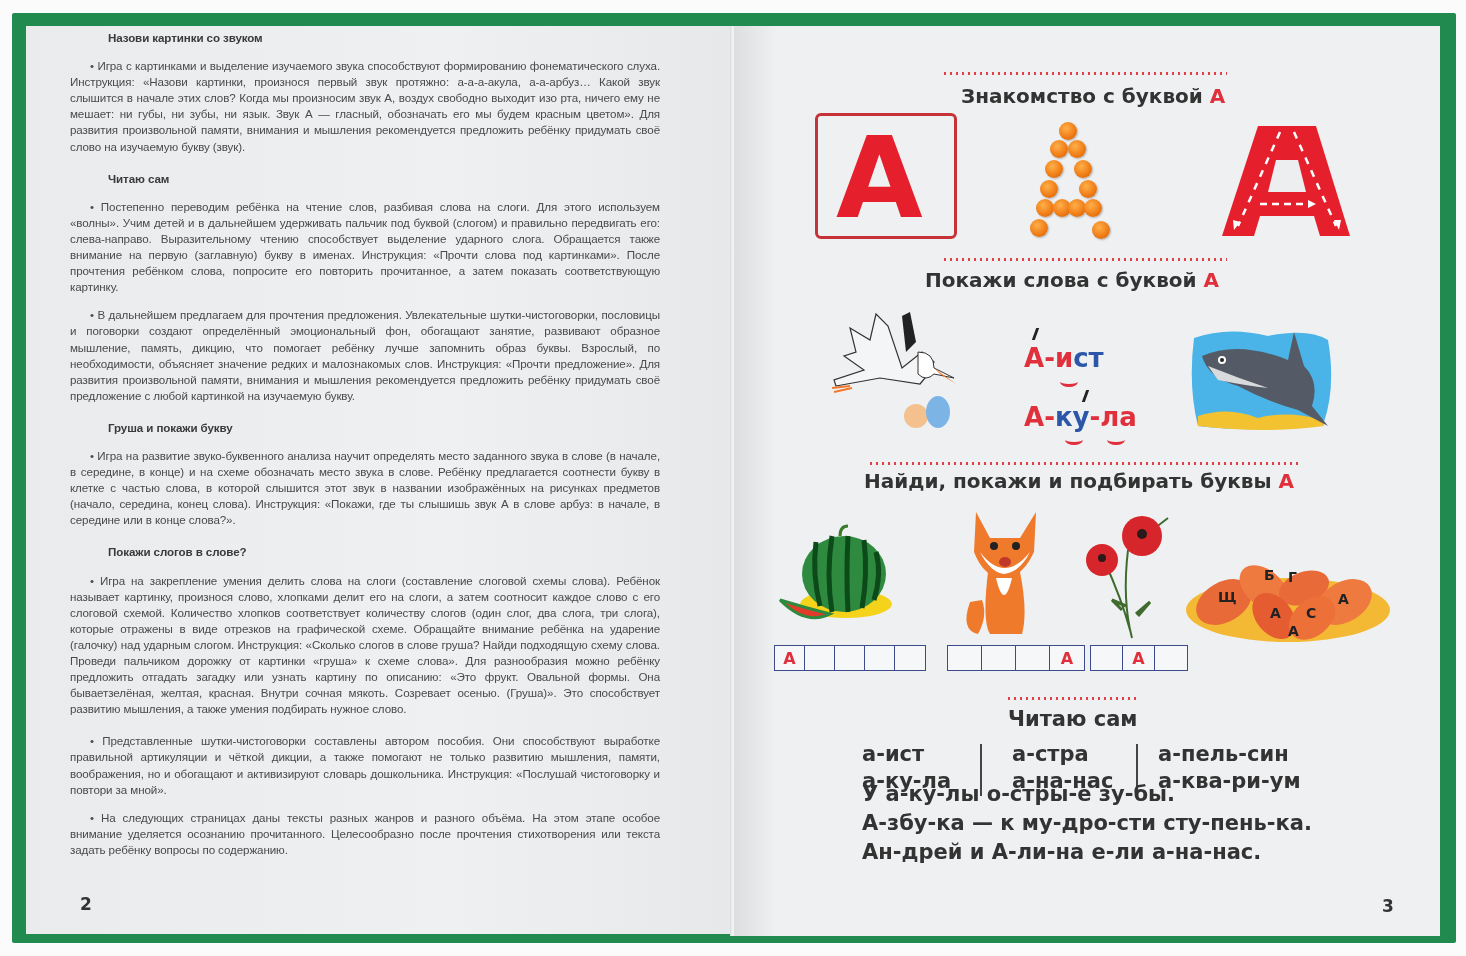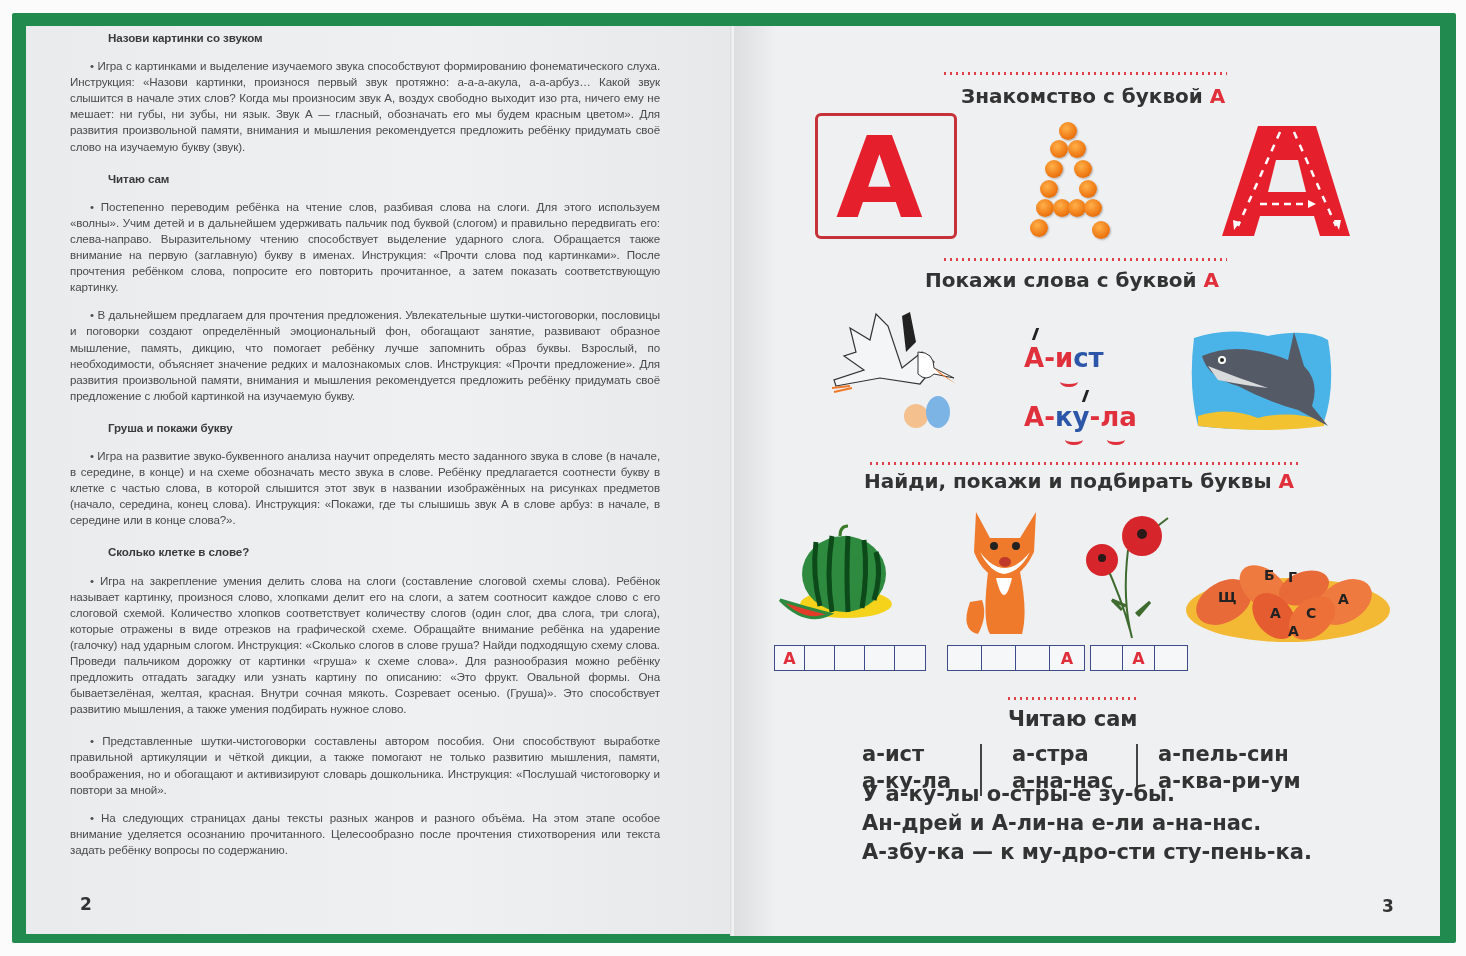--- a/index.html
+++ b/index.html
@@ -50,21 +50,21 @@
   <div class="section">
     <h4>Читаю сам</h4>
     <p>• Постепенно переводим ребёнка на чтение слов, разбивая слова на слоги. Для этого используем «волны». Учим детей и в дальнейшем удерживать пальчик под буквой (слогом) и правильно передвигать его: слева-направо. Выразительному чтению способствует выделение ударного слога. Обращается также внимание на первую (заглавную) букву в именах. Инструкция: «Прочти слова под картинками». После прочтения ребёнком слова, попросите его повторить прочитанное, а затем показать соответствующую картинку.</p>
     <p>• В дальнейшем предлагаем для прочтения предложения. Увлекательные шутки-чистоговорки, пословицы и поговорки создают определённый эмоциональный фон, обогащают занятие, развивают образное мышление, память, дикцию, что помогает ребёнку лучше запомнить образ буквы. Взрослый, по необходимости, объясняет значение редких и малознакомых слов. Инструкция: «Прочти предложение». Для развития произвольной памяти, внимания и мышления рекомендуется предложить ребёнку придумать своё предложение с любой картинкой на изучаемую букву.</p>
   </div>
   <div class="section">
     <h4>Груша и покажи букву</h4>
     <p>• Игра на развитие звуко-буквенного анализа научит определять место заданного звука в слове (в начале, в середине, в конце) и на схеме обозначать место звука в слове. Ребёнку предлагается соотнести букву в клетке с частью слова, в которой слышится этот звук в названии изображённых на рисунках предметов (начало, середина, конец слова). Инструкция: «Покажи, где ты слышишь звук А в слове арбуз: в начале, в середине или в конце слова?».</p>
   </div>
   <div class="section">
-    <h4>Сколько клетке в слове?</h4>
+    <h4>Покажи слогов в слове?</h4>
     <p>• Игра на закрепление умения делить слова на слоги (составление слоговой схемы слова). Ребёнок называет картинку, произнося слово, хлопками делит его на слоги, а затем соотносит каждое слово с его слоговой схемой. Количество хлопков соответствует количеству слогов (один слог, два слога, три слога), которые отражены в виде отрезков на графической схеме. Обращайте внимание ребёнка на ударение (галочку) над ударным слогом. Инструкция: «Сколько слогов в слове груша? Найди подходящую схему слова. Проведи пальчиком дорожку от картинки «груша» к схеме слова». Для разнообразия можно ребёнку предложить отгадать загадку или узнать картину по описанию: «Это фрукт. Овальной формы. Она бываетзелёная, желтая, красная. Внутри сочная мякоть. Созревает осенью. (Груша)». Это способствует развитию мышления, а также умения подбирать нужное слово.</p>
   </div>
   <div class="section">
     <p>• Представленные шутки-чистоговорки составлены автором пособия. Они способствуют выработке правильной артикуляции и чёткой дикции, а также помогают не только развитию мышления, памяти, воображения, но и обогащают и активизируют словарь дошкольника. Инструкция: «Послушай чистоговорку и повтори за мной».</p>
     <p>• На следующих страницах даны тексты разных жанров и разного объёма. На этом этапе особое внимание уделяется осознанию прочитанного. Целесообразно после прочтения стихотворения или текста задать ребёнку вопросы по содержанию.</p>
   </div>
 </div>
 <div class="pagenum" style="left:80px;top:894px;">2</div>
 
 <div class="dots" style="left:942px;top:72px;width:285px;"></div>
@@ -212,17 +212,17 @@
   <div>а-на-нас</div>
 </div>
 <div class="vline" style="left:1136px;top:744px;height:52px;"></div>
 <div class="reading" style="left:1158px;top:741px;">
   <div>а-пель-син</div>
   <div>а-ква-ри-ум</div>
 </div>
 
 <div class="reading" style="left:862px;top:780px;line-height:29px;">
   <div>У  а-ку-лы о-стры-е зу-бы.</div>
+  <div>А-збу-ка — к му-дро-сти сту-пень-ка.</div>
   <div>Ан-дрей и А-ли-на е-ли а-на-нас.</div>
-  <div>А-збу-ка — к му-дро-сти сту-пень-ка.</div>
 </div>
 
 <div class="pagenum" style="left:1382px;top:896px;">3</div>
 
 </body></html>

